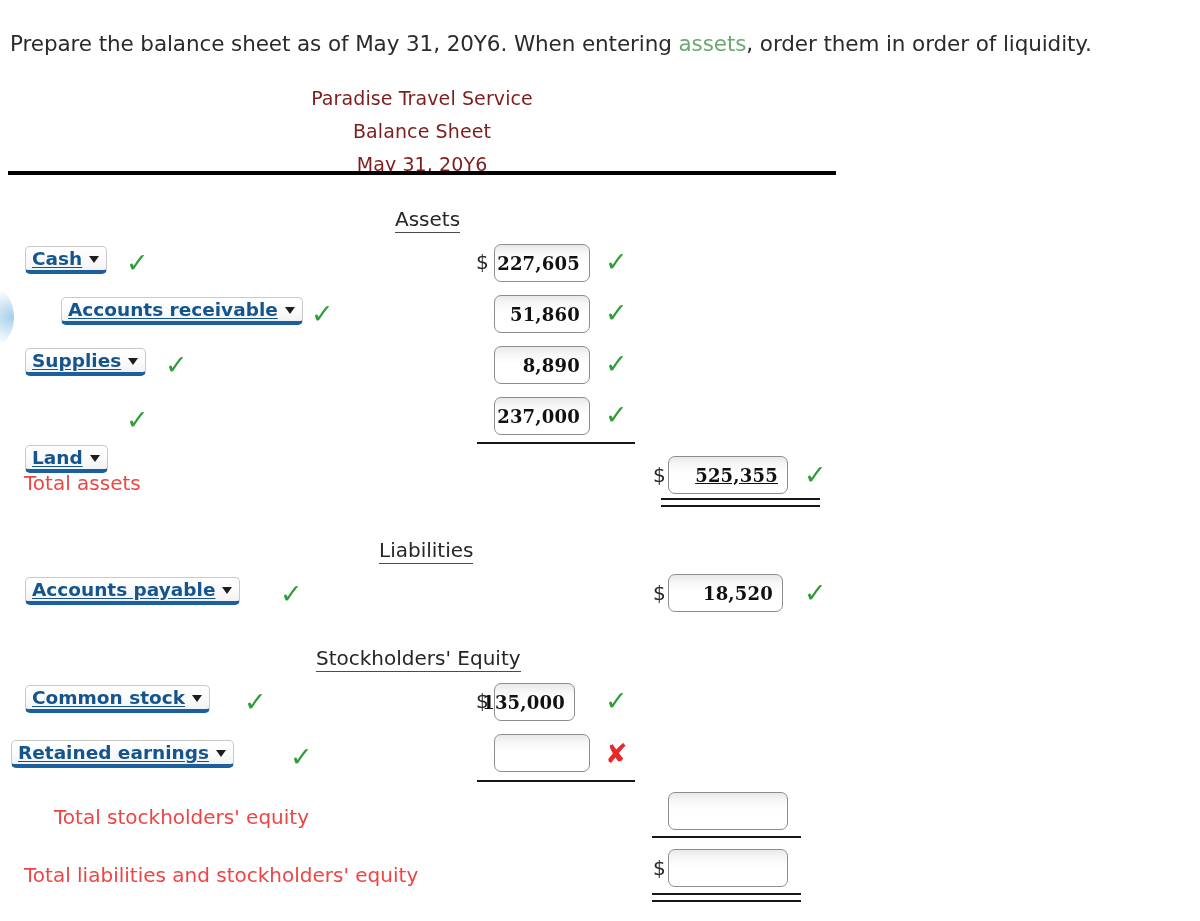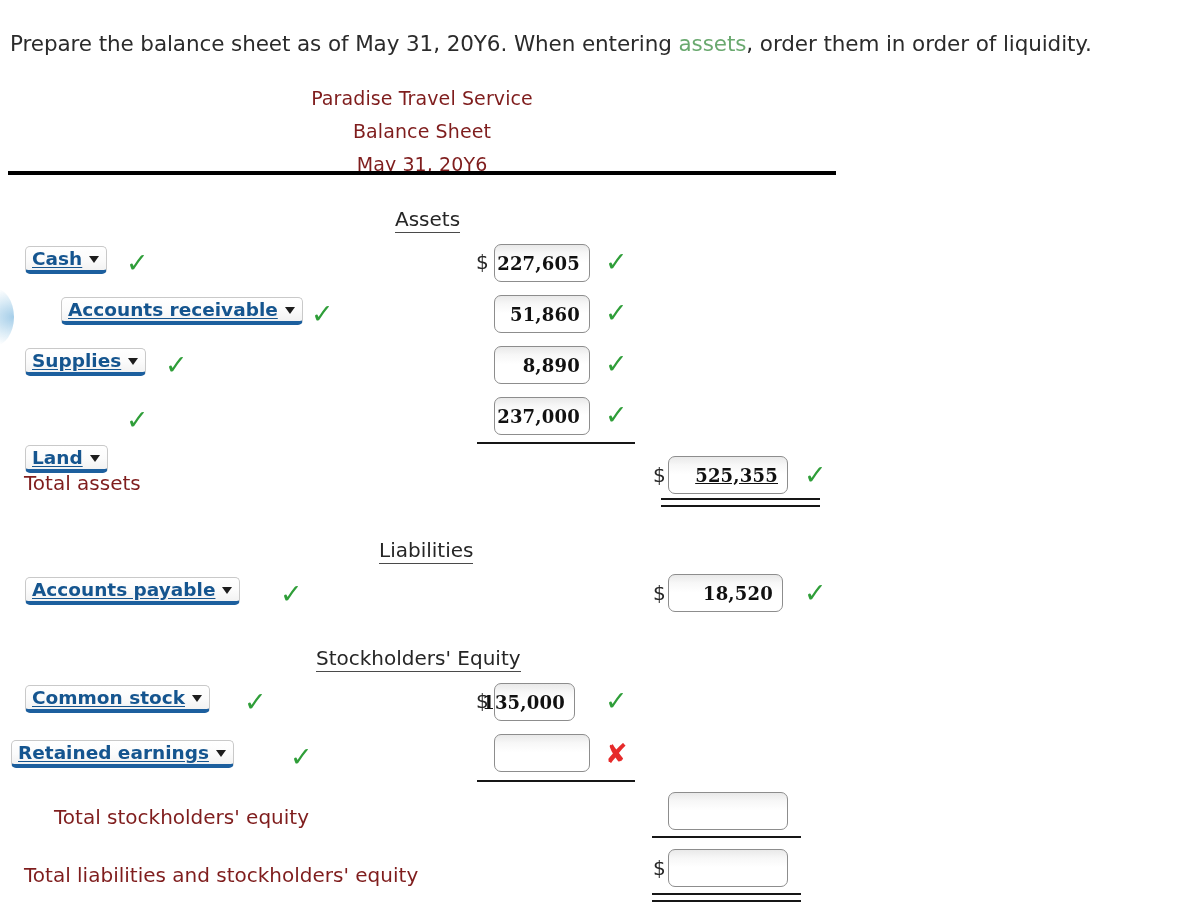--- a/index.html
+++ b/index.html
@@ -104,21 +104,21 @@
     border-left: 5.5px solid transparent;
     border-right: 5.5px solid transparent;
     border-top: 7px solid #1d1d1d;
     margin-top: 2px;
   }
 
   
   .row-label {
     position: absolute;
     font-size: 20px;
-    color: #7f1d1d;
+    color: #ef4444;
     white-space: nowrap;
     line-height: 24px;
   }
 
   
   .amt {
     position: absolute;
     box-sizing: border-box;
     height: 38px;
     background: linear-gradient(to bottom, #e9e9e9 0%, #f7f7f7 22%, #ffffff 48%, #ffffff 100%);

